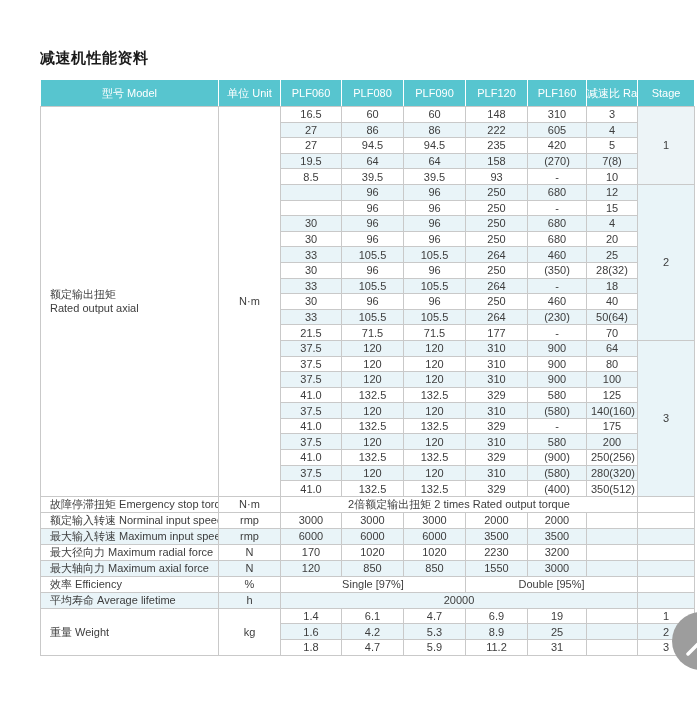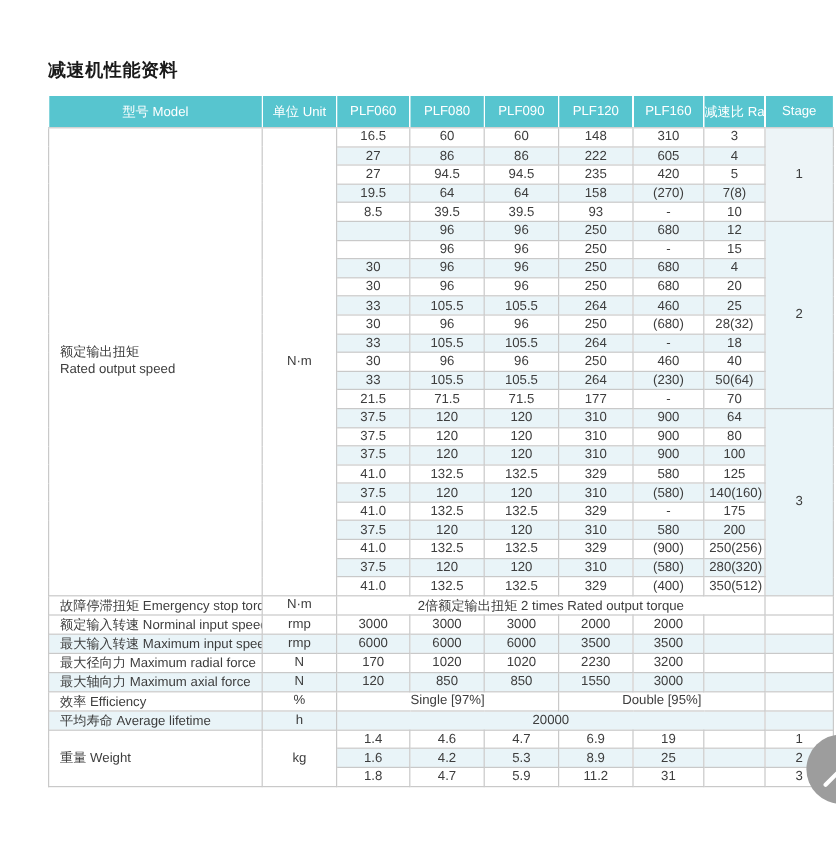--- a/index.html
+++ b/index.html
@@ -87,21 +87,21 @@
         <th>PLF120</th>
         <th>PLF160</th>
         <th>减速比 Ratio</th>
         <th>Stage</th>
       </tr>
   </thead>
   <tbody id="table-body">
       <tr>
         <td class="model-cell left" rowspan="25">
           <div>额定输出扭矩</div>
-          <div>Rated output speed</div>
+          <div>Rated output axial</div>
         </td>
         <td class="model-cell" rowspan="25">N·m</td>
         <td>16.5</td>
         <td>60</td>
         <td>60</td>
         <td>148</td>
         <td>310</td>
         <td>3</td>
         <td class="stage-cell" rowspan="5">1</td>
       </tr>
@@ -176,21 +176,21 @@
         <td>105.5</td>
         <td>264</td>
         <td>460</td>
         <td>25</td>
       </tr>
       <tr>
         <td>30</td>
         <td>96</td>
         <td>96</td>
         <td>250</td>
-        <td>(680)</td>
+        <td>(350)</td>
         <td>28(32)</td>
       </tr>
       <tr class="stripe">
         <td>33</td>
         <td>105.5</td>
         <td>105.5</td>
         <td>264</td>
         <td>-</td>
         <td>18</td>
       </tr>
@@ -359,21 +359,21 @@
       <tr class="stripe">
         <td class="left">平均寿命 Average lifetime</td>
         <td>h</td>
         <td colspan="6">20000</td>
         <td class="white-cell"></td>
       </tr>
       <tr>
         <td class="model-cell left" rowspan="3">重量 Weight</td>
         <td class="model-cell" rowspan="3">kg</td>
         <td>1.4</td>
-        <td>4.6</td>
+        <td>6.1</td>
         <td>4.7</td>
         <td>6.9</td>
         <td>19</td>
         <td></td>
         <td>1</td>
       </tr>
       <tr class="stripe">
         <td>1.6</td>
         <td>4.2</td>
         <td>5.3</td>

